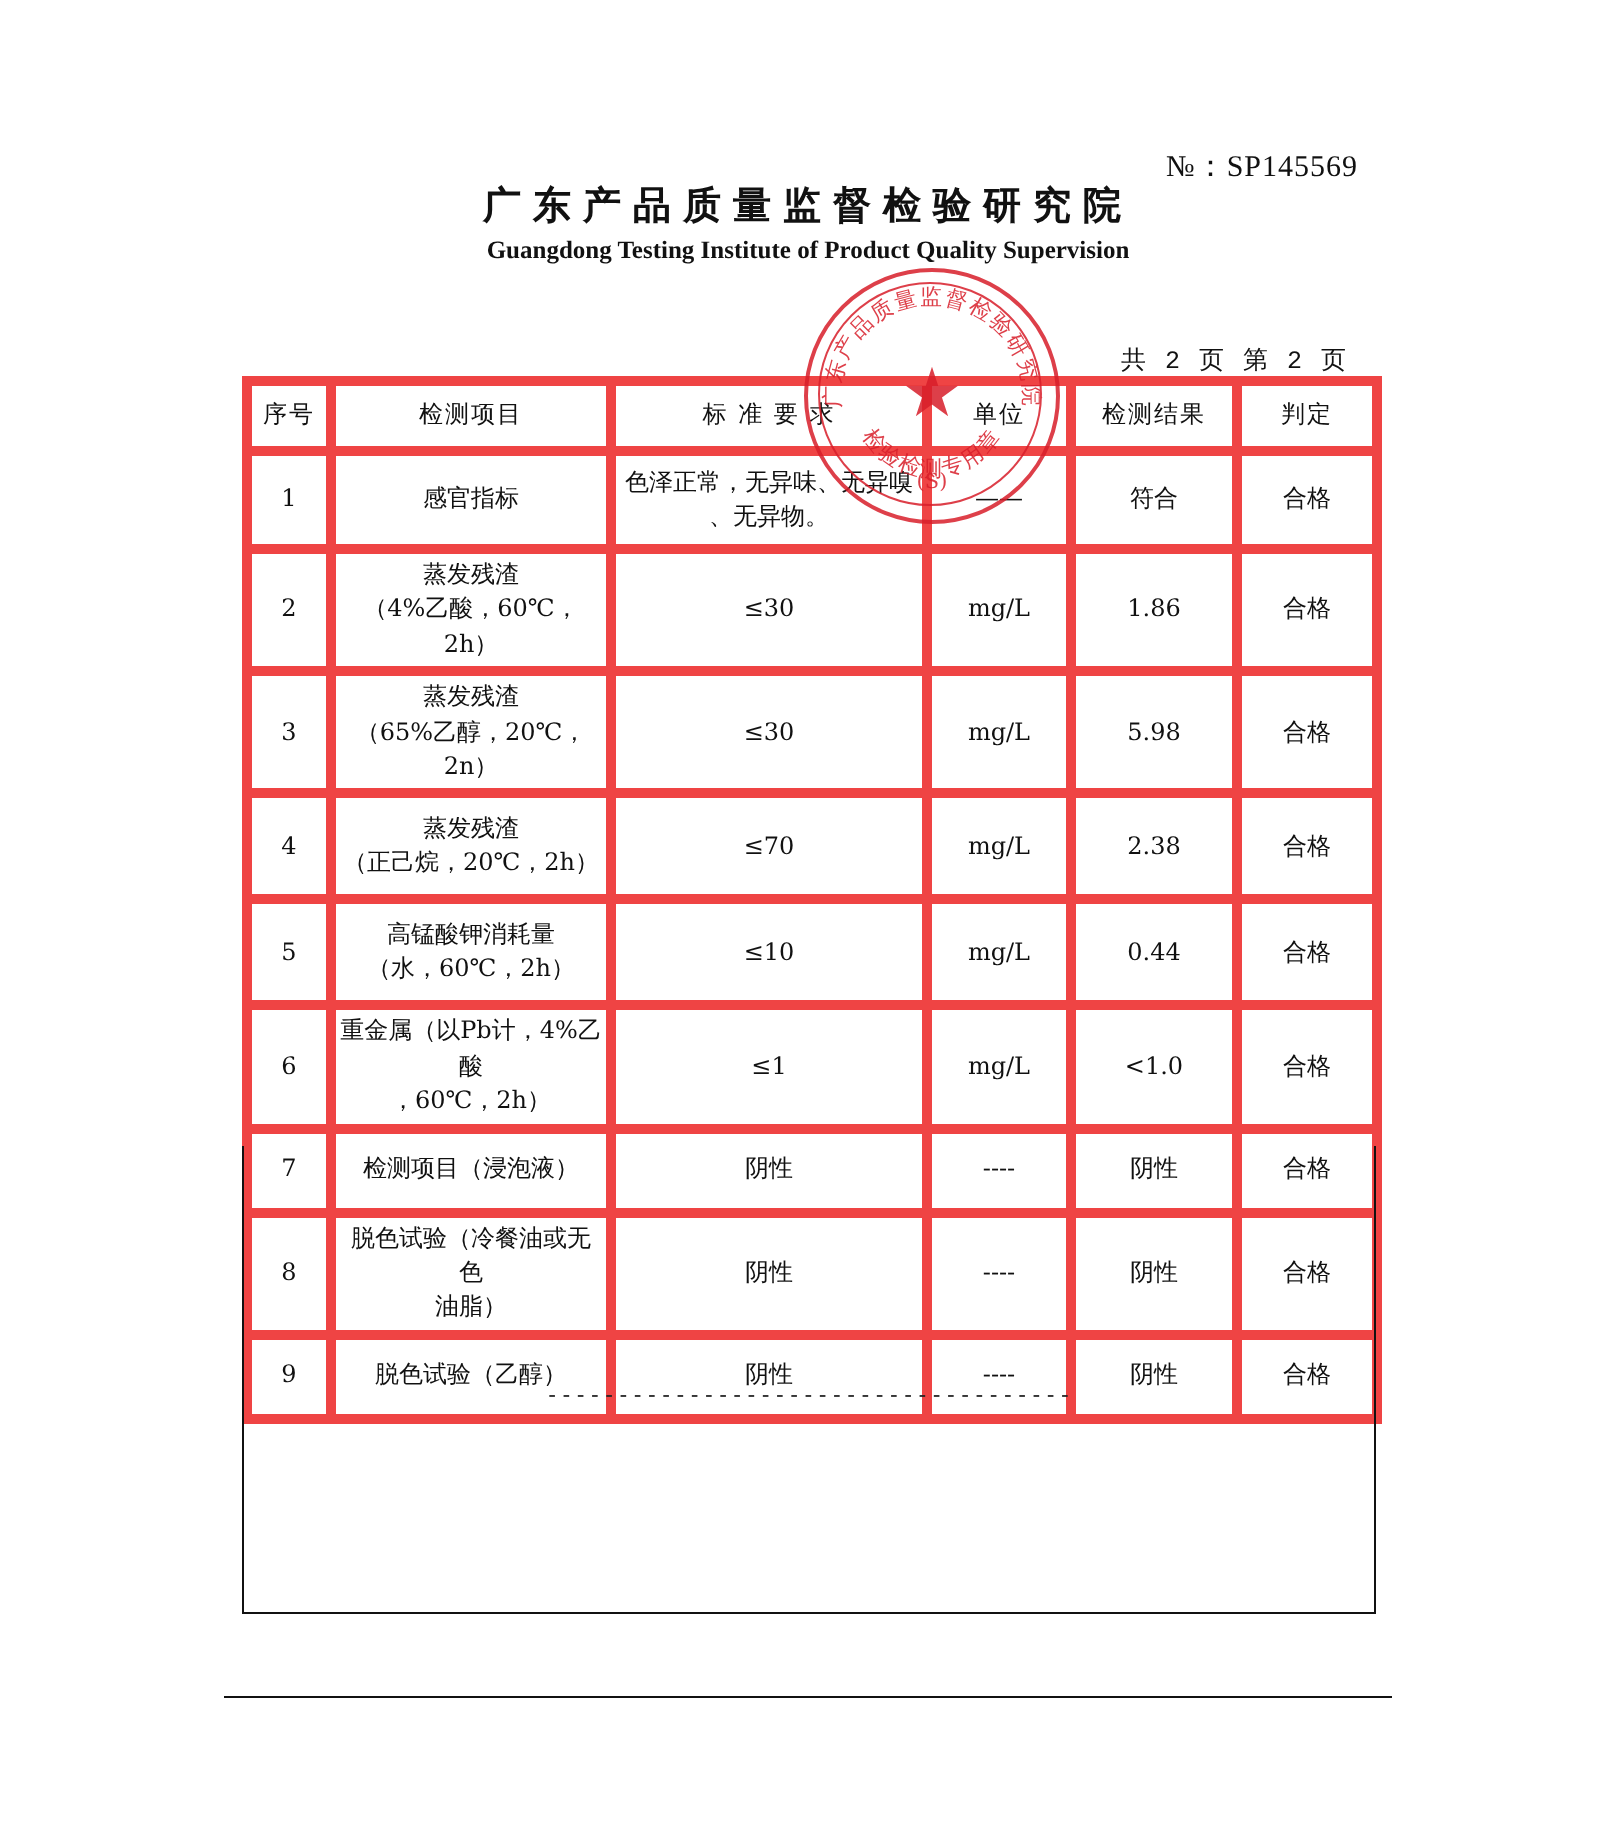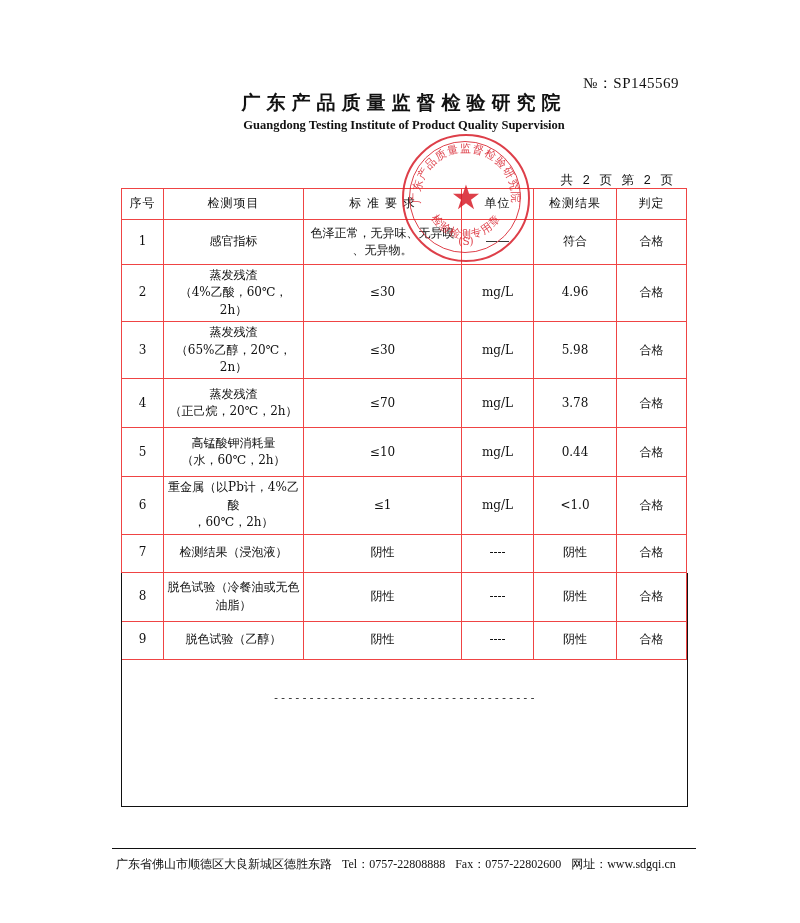--- a/index.html
+++ b/index.html
@@ -132,21 +132,21 @@
   
   table.report {
     position: absolute;
     left: 117px;
     top: 188px;
     width: 565px;
     border-collapse: collapse;
     table-layout: fixed;
   }
   table.report td, table.report th {
-    border: 1px solid #ef4444;
+    border: 5px solid #ef4444;
     text-align: center;
     vertical-align: middle;
     font-size: 12px;
     font-family: "DejaVu Serif", serif;
     padding: 2px 2px;
     line-height: 1.45;
   }
   table.report thead th {
     height: 26px;
     font-weight: normal;
@@ -276,58 +276,58 @@
         <td class="req-left">色泽正常，无异味、无异嗅<br>、无异物。</td>
         <td class="unit-cell">——</td>
         <td class="result-cell">符合</td>
         <td class="judge-cell">合格</td>
       </tr>
       <tr class="row-tall">
         <td>2</td>
         <td>蒸发残渣<br>（4%乙酸，60℃，2h）</td>
         <td>≤30</td>
         <td class="unit-cell">mg/L</td>
-        <td class="result-cell">4.96</td>
+        <td class="result-cell">1.86</td>
         <td class="judge-cell">合格</td>
       </tr>
       <tr class="row-tall">
         <td>3</td>
         <td>蒸发残渣<br>（65%乙醇，20℃，2n）</td>
         <td>≤30</td>
         <td class="unit-cell">mg/L</td>
         <td class="result-cell">5.98</td>
         <td class="judge-cell">合格</td>
       </tr>
       <tr class="row-tall">
         <td>4</td>
         <td>蒸发残渣<br>（正己烷，20℃，2h）</td>
         <td>≤70</td>
         <td class="unit-cell">mg/L</td>
-        <td class="result-cell">3.78</td>
+        <td class="result-cell">2.38</td>
         <td class="judge-cell">合格</td>
       </tr>
       <tr class="row-tall">
         <td>5</td>
         <td>高锰酸钾消耗量<br>（水，60℃，2h）</td>
         <td>≤10</td>
         <td class="unit-cell">mg/L</td>
         <td class="result-cell">0.44</td>
         <td class="judge-cell">合格</td>
       </tr>
       <tr class="row-tall">
         <td>6</td>
         <td>重金属（以Pb计，4%乙酸<br>，60℃，2h）</td>
         <td>≤1</td>
         <td class="unit-cell">mg/L</td>
         <td class="result-cell">&lt;1.0</td>
         <td class="judge-cell">合格</td>
       </tr>
       <tr class="row-short">
         <td>7</td>
-        <td>检测结果（浸泡液）</td>
+        <td>检测项目（浸泡液）</td>
         <td>阴性</td>
         <td class="unit-cell">----</td>
         <td class="result-cell">阴性</td>
         <td class="judge-cell">合格</td>
       </tr>
       <tr class="row-tall">
         <td>8</td>
         <td>脱色试验（冷餐油或无色<br>油脂）</td>
         <td>阴性</td>
         <td class="unit-cell">----</td>
@@ -343,17 +343,14 @@
         <td class="judge-cell">合格</td>
       </tr>
     </tbody>
   </table>
 
   <div class="blank-area">
     <div class="dash-line">-------------------------------------</div>
   </div>
 
   <div class="footer-rule"></div>
-  <div class="footer-line">
-    <span>广东省佛山市顺德区大良新城区德胜东路</span><span class="sp"></span><span class="en">Tel：</span><span class="en">0757-22808888</span><span class="sp"></span><span class="en">Fax：</span><span class="en">0757-22802600</span><span class="sp"></span><span>网址：</span><span class="en">www.sdgqi.cn</span>
-  </div>
 
 </div>
 
 </body></html>

